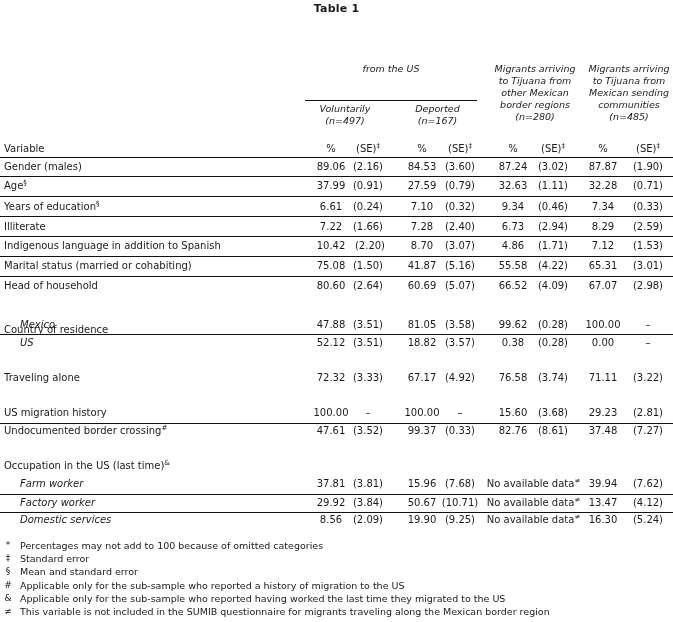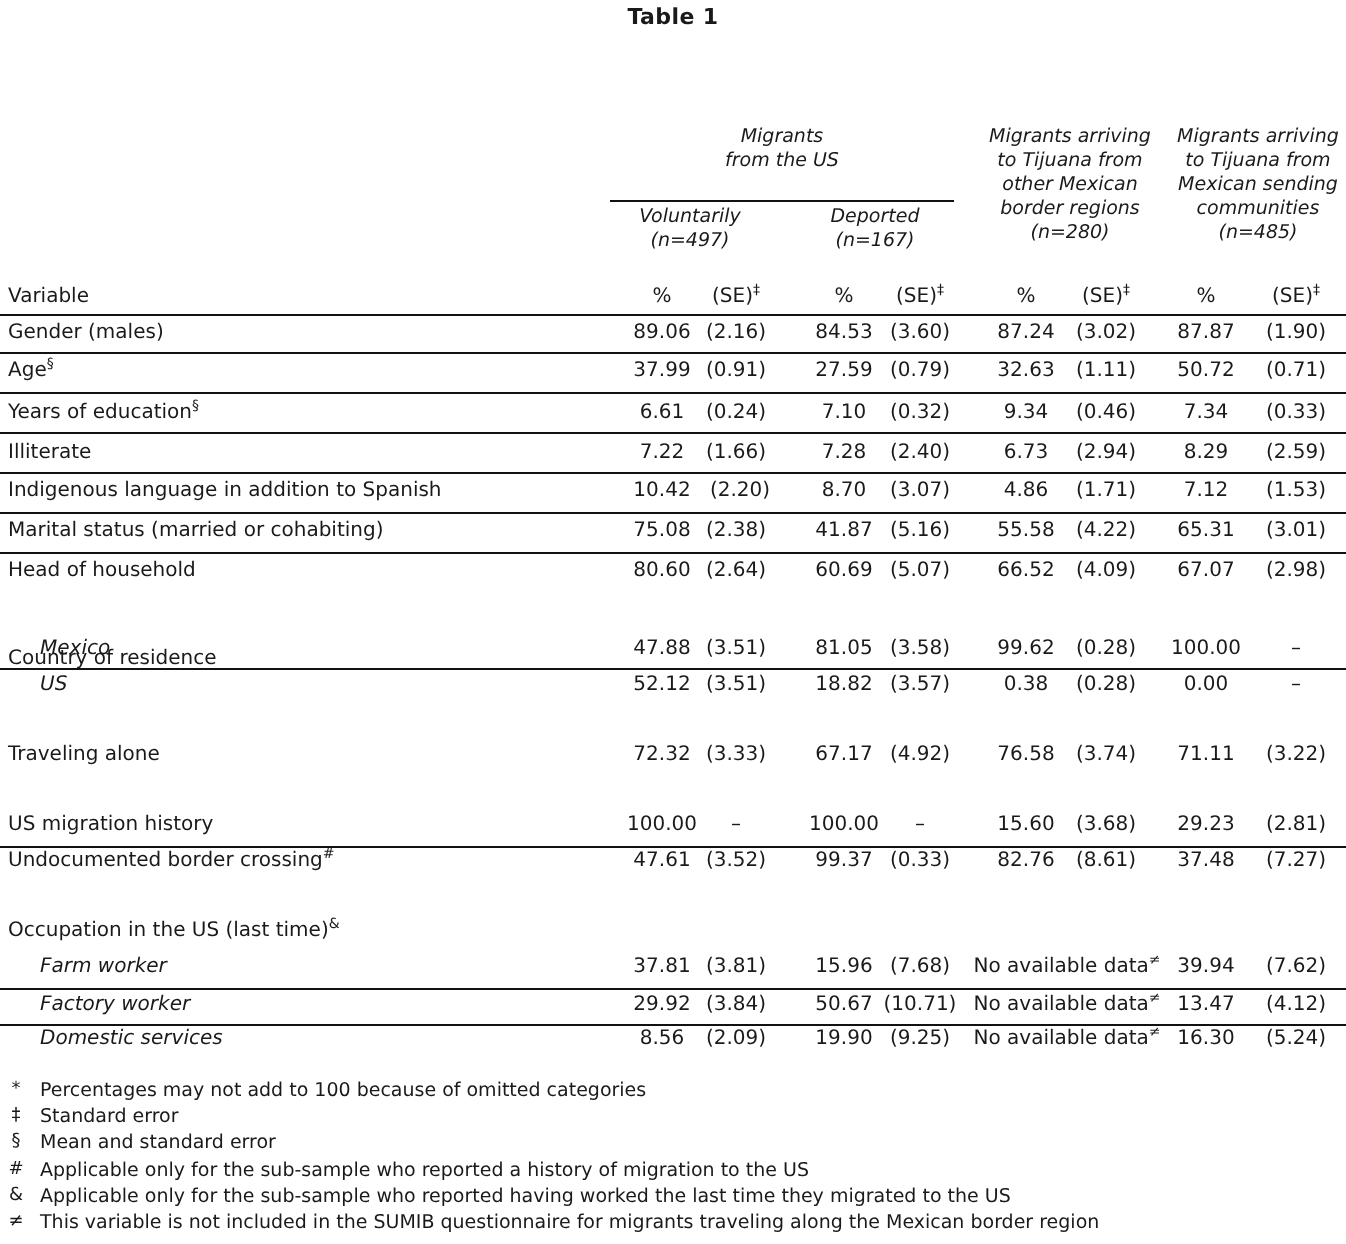--- a/index.html
+++ b/index.html
@@ -29,21 +29,20 @@
     .foot-txt { position: absolute; left: 20px; font-size: 9.5px; white-space: nowrap; }
   </style>
 </head>
 <body>
 
 <div class="caption-label">Table 1</div>
 <div class="caption-title">
 </div>
 
 <div class="hdr-group" style="left:305px; top:63px; width:172px;">
-  <div>Migrants</div>
   <div>from the US</div>
 </div>
 <div class="hline" style="left:305px; width:172px; top:100px;"></div>
 <div class="hdr-group" style="left:305px; top:103px; width:80px;">
   <div>Voluntarily</div>
   <div>(n=497)</div>
 </div>
 <div class="hdr-group" style="left:395px; top:103px; width:85px;">
   <div>Deported</div>
   <div>(n=167)</div>
@@ -90,21 +89,21 @@
       <div class="hline" style="left: 0px; width: 673px; top: 176px;"></div>
     </div>
     <div>
       <div class="row-label" style="top: 180px;"><span>Age</span><sup>§</sup></div>
       <div class="cell" style="left: 306px; width: 50px; top: 180px;">37.99</div>
       <div class="cell" style="left: 343px; width: 50px; top: 180px;">(0.91)</div>
       <div class="cell" style="left: 397px; width: 50px; top: 180px;">27.59</div>
       <div class="cell" style="left: 435px; width: 50px; top: 180px;">(0.79)</div>
       <div class="cell" style="left: 488px; width: 50px; top: 180px;">32.63</div>
       <div class="cell" style="left: 528px; width: 50px; top: 180px;">(1.11)</div>
-      <div class="cell" style="left: 578px; width: 50px; top: 180px;">50.72</div>
+      <div class="cell" style="left: 578px; width: 50px; top: 180px;">32.28</div>
       <div class="cell" style="left: 623px; width: 50px; top: 180px;">(0.71)</div>
       <div class="hline" style="left: 0px; width: 673px; top: 196px;"></div>
     </div>
     <div>
       <div class="row-label" style="top: 201px;"><span>Years of education</span><sup>§</sup></div>
       <div class="cell" style="left: 306px; width: 50px; top: 201px;">6.61</div>
       <div class="cell" style="left: 343px; width: 50px; top: 201px;">(0.24)</div>
       <div class="cell" style="left: 397px; width: 50px; top: 201px;">7.10</div>
       <div class="cell" style="left: 435px; width: 50px; top: 201px;">(0.32)</div>
       <div class="cell" style="left: 488px; width: 50px; top: 201px;">9.34</div>
@@ -133,21 +132,21 @@
       <div class="cell" style="left: 435px; width: 50px; top: 240px;">(3.07)</div>
       <div class="cell" style="left: 488px; width: 50px; top: 240px;">4.86</div>
       <div class="cell" style="left: 528px; width: 50px; top: 240px;">(1.71)</div>
       <div class="cell" style="left: 578px; width: 50px; top: 240px;">7.12</div>
       <div class="cell" style="left: 623px; width: 50px; top: 240px;">(1.53)</div>
       <div class="hline" style="left: 0px; width: 673px; top: 256px;"></div>
     </div>
     <div>
       <div class="row-label" style="top: 260px;"><span>Marital status (married or cohabiting)</span></div>
       <div class="cell" style="left: 306px; width: 50px; top: 260px;">75.08</div>
-      <div class="cell" style="left: 343px; width: 50px; top: 260px;">(2.38)</div>
+      <div class="cell" style="left: 343px; width: 50px; top: 260px;">(1.50)</div>
       <div class="cell" style="left: 397px; width: 50px; top: 260px;">41.87</div>
       <div class="cell" style="left: 435px; width: 50px; top: 260px;">(5.16)</div>
       <div class="cell" style="left: 488px; width: 50px; top: 260px;">55.58</div>
       <div class="cell" style="left: 528px; width: 50px; top: 260px;">(4.22)</div>
       <div class="cell" style="left: 578px; width: 50px; top: 260px;">65.31</div>
       <div class="cell" style="left: 623px; width: 50px; top: 260px;">(3.01)</div>
       <div class="hline" style="left: 0px; width: 673px; top: 276px;"></div>
     </div>
     <div>
       <div class="row-label" style="top: 280px;"><span>Head of household</span></div>

